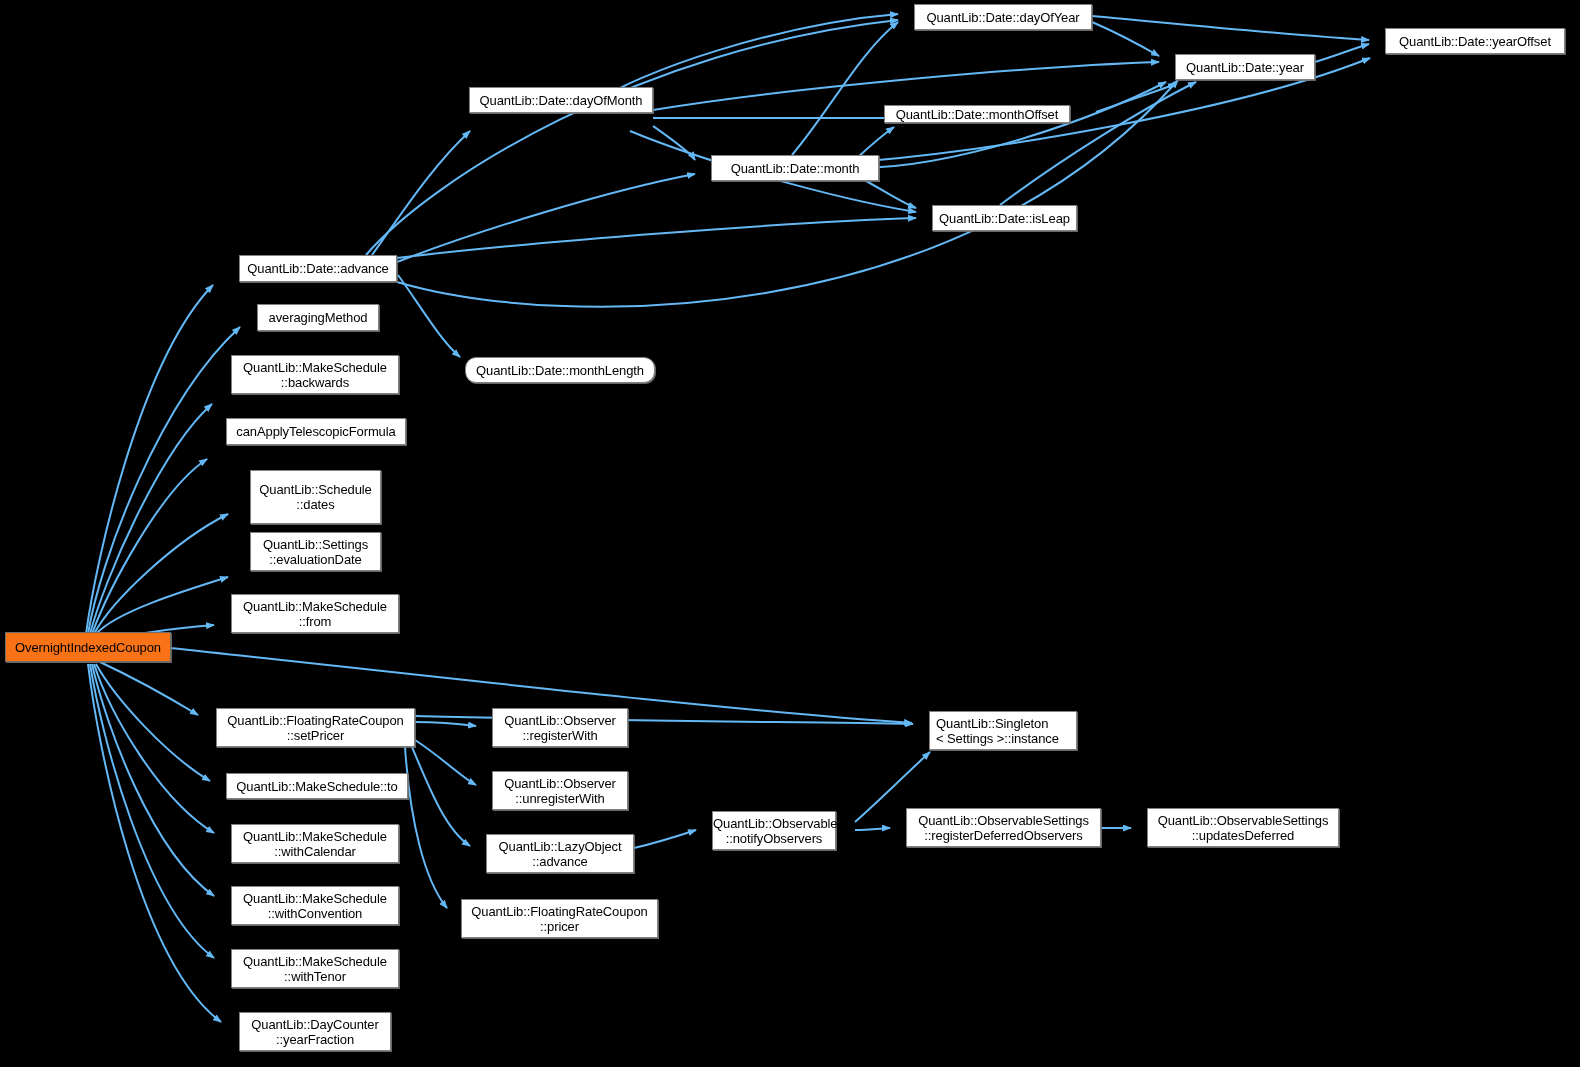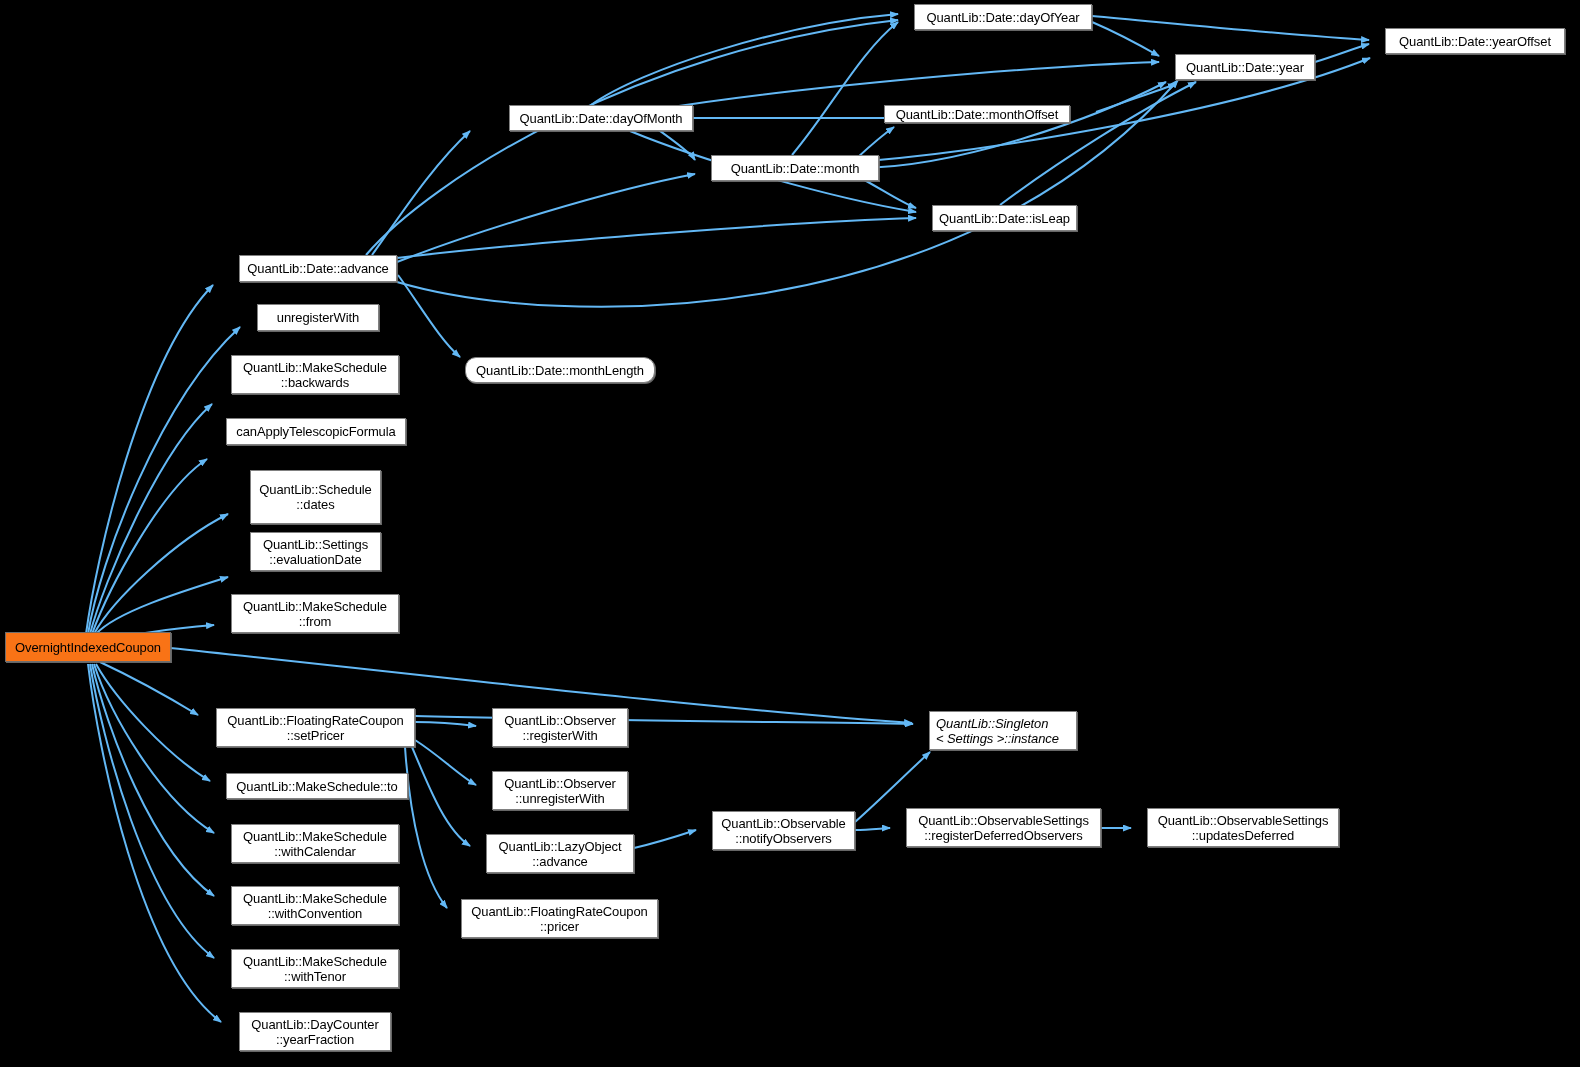--- a/index.html
+++ b/index.html
@@ -113,21 +113,21 @@
         <path d="M 415,716 C 560,720 790,722 913,724" fill="none" stroke="#63b8f5" stroke-width="2" marker-end="url(#arrowhead)"></path>
         <path d="M 634,848 C 660,842 684,834 696,830" fill="none" stroke="#63b8f5" stroke-width="2" marker-end="url(#arrowhead)"></path>
         <path d="M 855,822 C 880,800 910,770 930,752" fill="none" stroke="#63b8f5" stroke-width="2" marker-end="url(#arrowhead)"></path>
         <path d="M 855,830 C 870,830 884,828 890,828" fill="none" stroke="#63b8f5" stroke-width="2" marker-end="url(#arrowhead)"></path>
         <path d="M 1101,828 C 1115,828 1124,828 1131,828" fill="none" stroke="#63b8f5" stroke-width="2" marker-end="url(#arrowhead)"></path>
       </g>
   </svg>
   <div id="node-layer">
       <div class="gnode root" style="left: 5px; top: 632px; width: 166px; height: 30px;"><span class="nlabel">OvernightIndexedCoupon</span></div>
       <div class="gnode" style="left: 239px; top: 255px; width: 158px; height: 27px;"><span class="nlabel">QuantLib::Date::advance</span></div>
-      <div class="gnode" style="left: 257px; top: 304px; width: 122px; height: 27px;"><span class="nlabel">unregisterWith</span></div>
+      <div class="gnode" style="left: 257px; top: 304px; width: 122px; height: 27px;"><span class="nlabel">averagingMethod</span></div>
       <div class="gnode" style="left: 231px; top: 355px; width: 168px; height: 39px;"><span class="nlabel">QuantLib::MakeSchedule
 ::backwards</span></div>
       <div class="gnode" style="left: 226px; top: 418px; width: 180px; height: 27px;"><span class="nlabel">canApplyTelescopicFormula</span></div>
       <div class="gnode" style="left: 250px; top: 470px; width: 131px; height: 54px;"><span class="nlabel">QuantLib::Schedule
 ::dates</span></div>
       <div class="gnode" style="left: 250px; top: 532px; width: 131px; height: 39px;"><span class="nlabel">QuantLib::Settings
 ::evaluationDate</span></div>
       <div class="gnode" style="left: 231px; top: 594px; width: 168px; height: 39px;"><span class="nlabel">QuantLib::MakeSchedule
 ::from</span></div>
       <div class="gnode" style="left: 216px; top: 708px; width: 199px; height: 39px;"><span class="nlabel">QuantLib::FloatingRateCoupon
@@ -135,37 +135,37 @@
       <div class="gnode" style="left: 226px; top: 773px; width: 182px; height: 26px;"><span class="nlabel">QuantLib::MakeSchedule::to</span></div>
       <div class="gnode" style="left: 231px; top: 824px; width: 168px; height: 39px;"><span class="nlabel">QuantLib::MakeSchedule
 ::withCalendar</span></div>
       <div class="gnode" style="left: 231px; top: 886px; width: 168px; height: 39px;"><span class="nlabel">QuantLib::MakeSchedule
 ::withConvention</span></div>
       <div class="gnode" style="left: 231px; top: 949px; width: 168px; height: 39px;"><span class="nlabel">QuantLib::MakeSchedule
 ::withTenor</span></div>
       <div class="gnode" style="left: 239px; top: 1012px; width: 152px; height: 39px;"><span class="nlabel">QuantLib::DayCounter
 ::yearFraction</span></div>
       <div class="gnode" style="left: 465px; top: 357px; width: 190px; height: 26px; border-radius: 11px;"><span class="nlabel">QuantLib::Date::monthLength</span></div>
-      <div class="gnode" style="left: 469px; top: 105px; width: 184px; height: 26px; margin-left: 40px;"><span class="nlabel">QuantLib::Date::dayOfMonth</span></div>
+      <div class="gnode" style="left: 469px; top: 87px; width: 184px; height: 26px;"><span class="nlabel">QuantLib::Date::dayOfMonth</span></div>
       <div class="gnode" style="left: 711px; top: 155px; width: 168px; height: 26px;"><span class="nlabel">QuantLib::Date::month</span></div>
       <div class="gnode" style="left: 914px; top: 4px; width: 178px; height: 26px;"><span class="nlabel">QuantLib::Date::dayOfYear</span></div>
       <div class="gnode" style="left: 884px; top: 105px; width: 186px; height: 18px;"><span class="nlabel">QuantLib::Date::monthOffset</span></div>
       <div class="gnode" style="left: 932px; top: 205px; width: 145px; height: 26px;"><span class="nlabel">QuantLib::Date::isLeap</span></div>
       <div class="gnode" style="left: 1175px; top: 54px; width: 140px; height: 26px;"><span class="nlabel">QuantLib::Date::year</span></div>
       <div class="gnode" style="left: 1385px; top: 28px; width: 180px; height: 26px;"><span class="nlabel">QuantLib::Date::yearOffset</span></div>
       <div class="gnode" style="left: 492px; top: 708px; width: 136px; height: 39px;"><span class="nlabel">QuantLib::Observer
 ::registerWith</span></div>
       <div class="gnode" style="left: 492px; top: 771px; width: 136px; height: 39px;"><span class="nlabel">QuantLib::Observer
 ::unregisterWith</span></div>
       <div class="gnode" style="left: 486px; top: 834px; width: 148px; height: 39px;"><span class="nlabel">QuantLib::LazyObject
 ::advance</span></div>
       <div class="gnode" style="left: 461px; top: 899px; width: 197px; height: 39px;"><span class="nlabel">QuantLib::FloatingRateCoupon
 ::pricer</span></div>
-      <div class="gnode" style="left: 712px; top: 811px; width: 143px; height: 39px; align-items: center;"><span class="nlabel">QuantLib::Observable
+      <div class="gnode" style="left: 712px; top: 811px; width: 124px; height: 39px; align-items: center;"><span class="nlabel">QuantLib::Observable
 ::notifyObservers</span></div>
-      <div class="gnode leftalign" style="left: 929px; top: 711px; width: 148px; height: 39px; font-style: italic;"><span class="nlabel">QuantLib::Singleton
+      <div class="gnode leftalign" style="left: 929px; top: 711px; width: 148px; height: 39px;"><span class="nlabel">QuantLib::Singleton
 &lt; Settings &gt;::instance</span></div>
       <div class="gnode" style="left: 906px; top: 808px; width: 195px; height: 39px;"><span class="nlabel">QuantLib::ObservableSettings
 ::registerDeferredObservers</span></div>
       <div class="gnode" style="left: 1147px; top: 808px; width: 192px; height: 39px;"><span class="nlabel">QuantLib::ObservableSettings
 ::updatesDeferred</span></div>
     </div>
 </div>
 
 </body></html>

